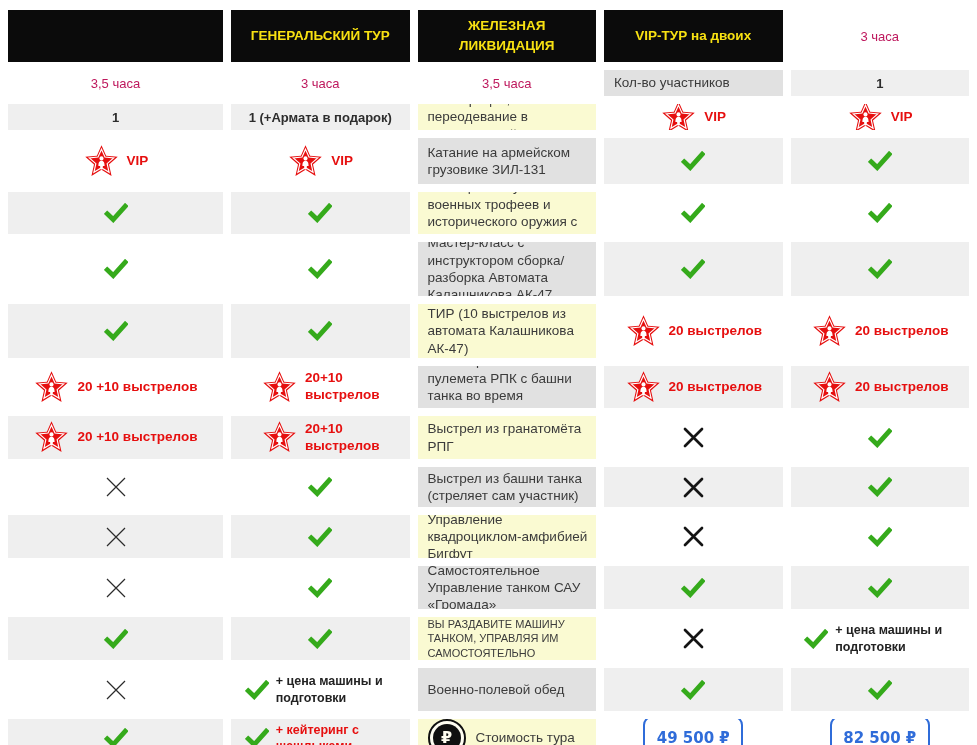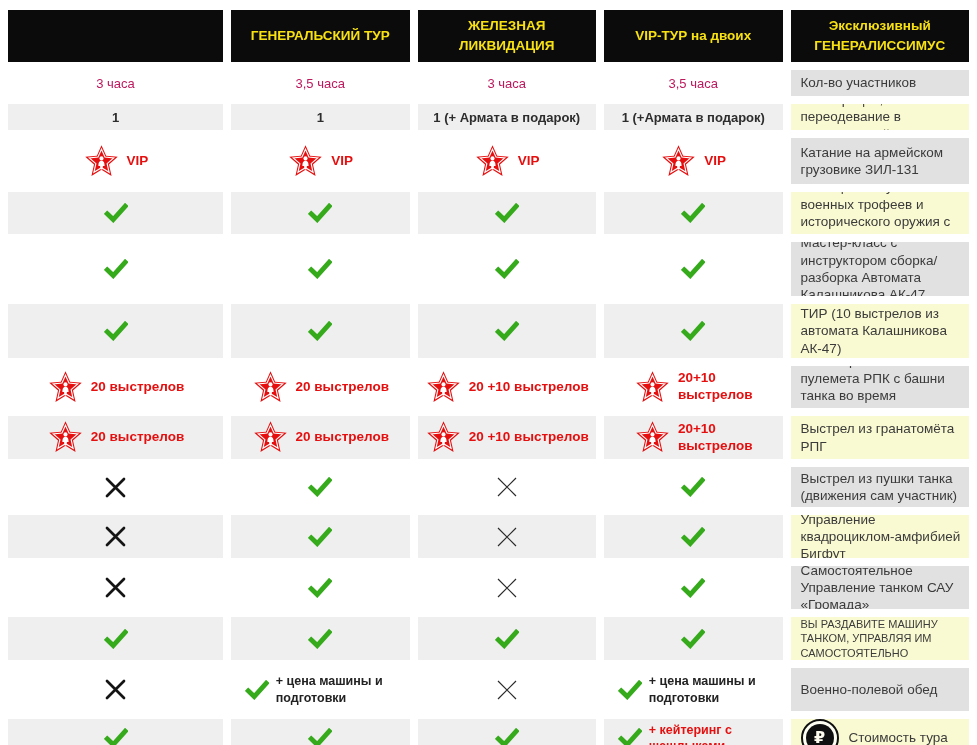--- a/index.html
+++ b/index.html
@@ -83,23 +83,20 @@
     <div class="cell th"></div>
     <div class="cell th">
       <span>ГЕНЕРАЛЬСКИЙ ТУР</span>
     </div>
     <div class="cell th">
       <span>ЖЕЛЕЗНАЯ ЛИКВИДАЦИЯ</span>
     </div>
     <div class="cell th">
       <span>VIP-ТУР на двоих</span>
     </div>
-    <div class="cell th">
-      <span>Эксклюзивный ГЕНЕРАЛИССИМУС</span>
-    </div>
     <div class="cell val bg-w">
       <span class="txt">3 часа</span>
     </div>
     <div class="cell val bg-w">
       <span class="txt">3,5 часа</span>
     </div>
     <div class="cell val bg-w">
       <span class="txt">3 часа</span>
     </div>
     <div class="cell val bg-w">
@@ -108,23 +105,20 @@
     <div class="cell label bg-lg">
       <span>Кол-во участников</span>
     </div>
     <div class="cell val bg-g">
       <span class="txt b">1</span>
     </div>
     <div class="cell val bg-g">
       <span class="txt b">1</span>
     </div>
     <div class="cell val bg-g">
-      <span class="txt b">1 (+ Армата в подарок)</span>
-    </div>
-    <div class="cell val bg-g">
       <span class="txt b">1 (+Армата в подарок)</span>
     </div>
     <div class="cell label bg-ly">
       <span>Регистрация, переодевание в камуфляжный костюм</span>
     </div>
     <div class="cell val bg-w">
       <span class="starwrap">
         <span style="display: flex; align-items: center;">
           <svg width="37" height="35" viewBox="0 0 36 34">
             <path d="M18 1.2 L22.5 11.4 L33.8 12.4 L25.3 19.9 L27.8 31 L18 25.1 L8.2 31 L10.7 19.9 L2.2 12.4 L13.5 11.4 Z" fill="#e60f0f"></path>
@@ -433,21 +427,21 @@
     <div class="cell val bg-w">
       <span class="checkwrap">
         <span style="display: flex; align-items: center;">
           <svg width="24" height="20" viewBox="0 0 24 20">
             <path d="M3.2 10.8 L9.2 16.6 L21.2 3.2" fill="none" stroke="#35aa1b" stroke-width="4.8" stroke-linecap="square"></path>
           </svg>
         </span>
       </span>
     </div>
     <div class="cell label bg-lg">
-      <span>Выстрел из пушки танка (движения сам участник)</span>
+      <span>Выстрел из башни танка (стреляет сам участник)</span>
     </div>
     <div class="cell val bg-g">
       <span style="display: flex; align-items: center;">
         <svg width="27" height="27" viewBox="0 0 27 27">
           <path d="M5 5 L22 22 M22 5 L5 22" stroke="#141414" stroke-width="2.7" stroke-linecap="round"></path>
         </svg>
       </span>
     </div>
     <div class="cell val bg-g">
       <span class="checkwrap">

